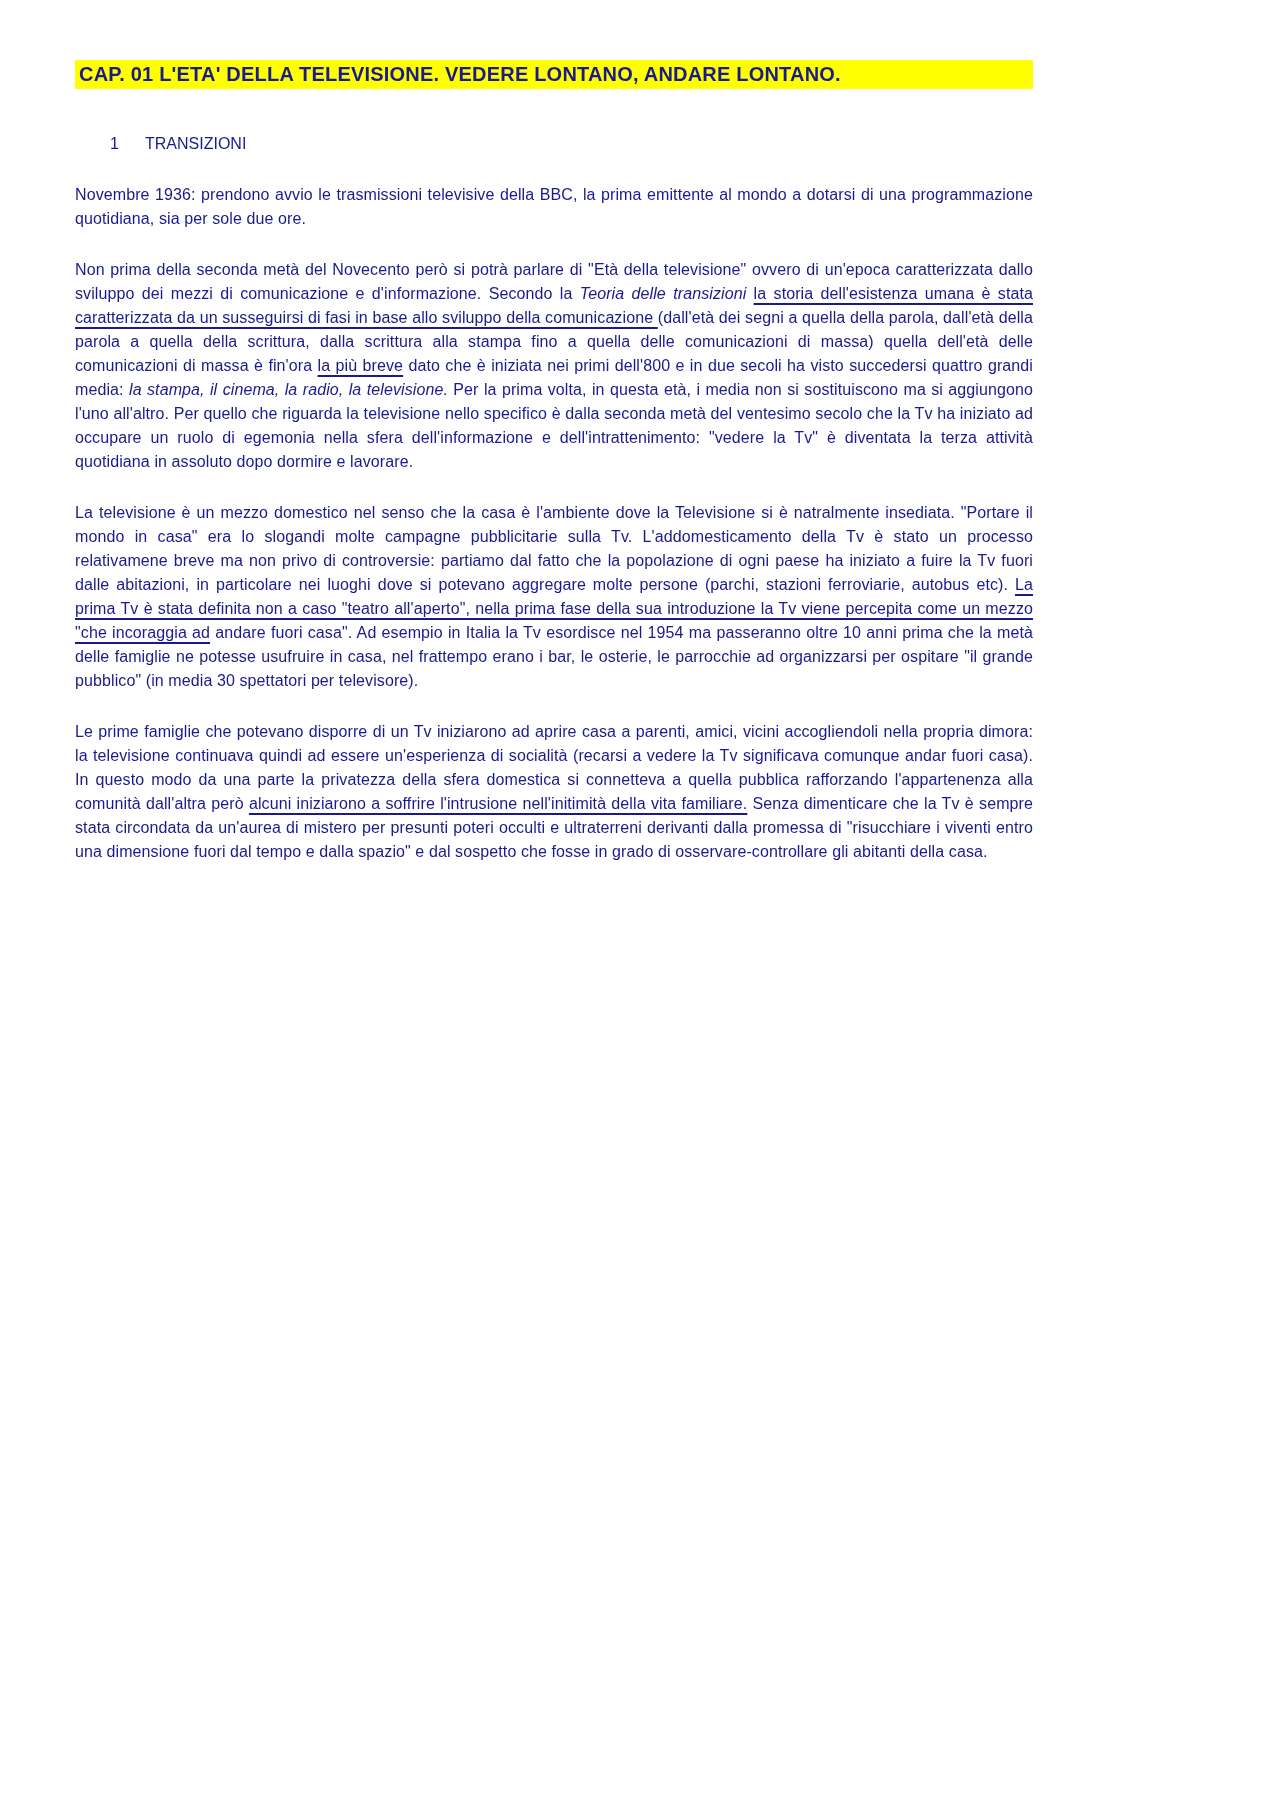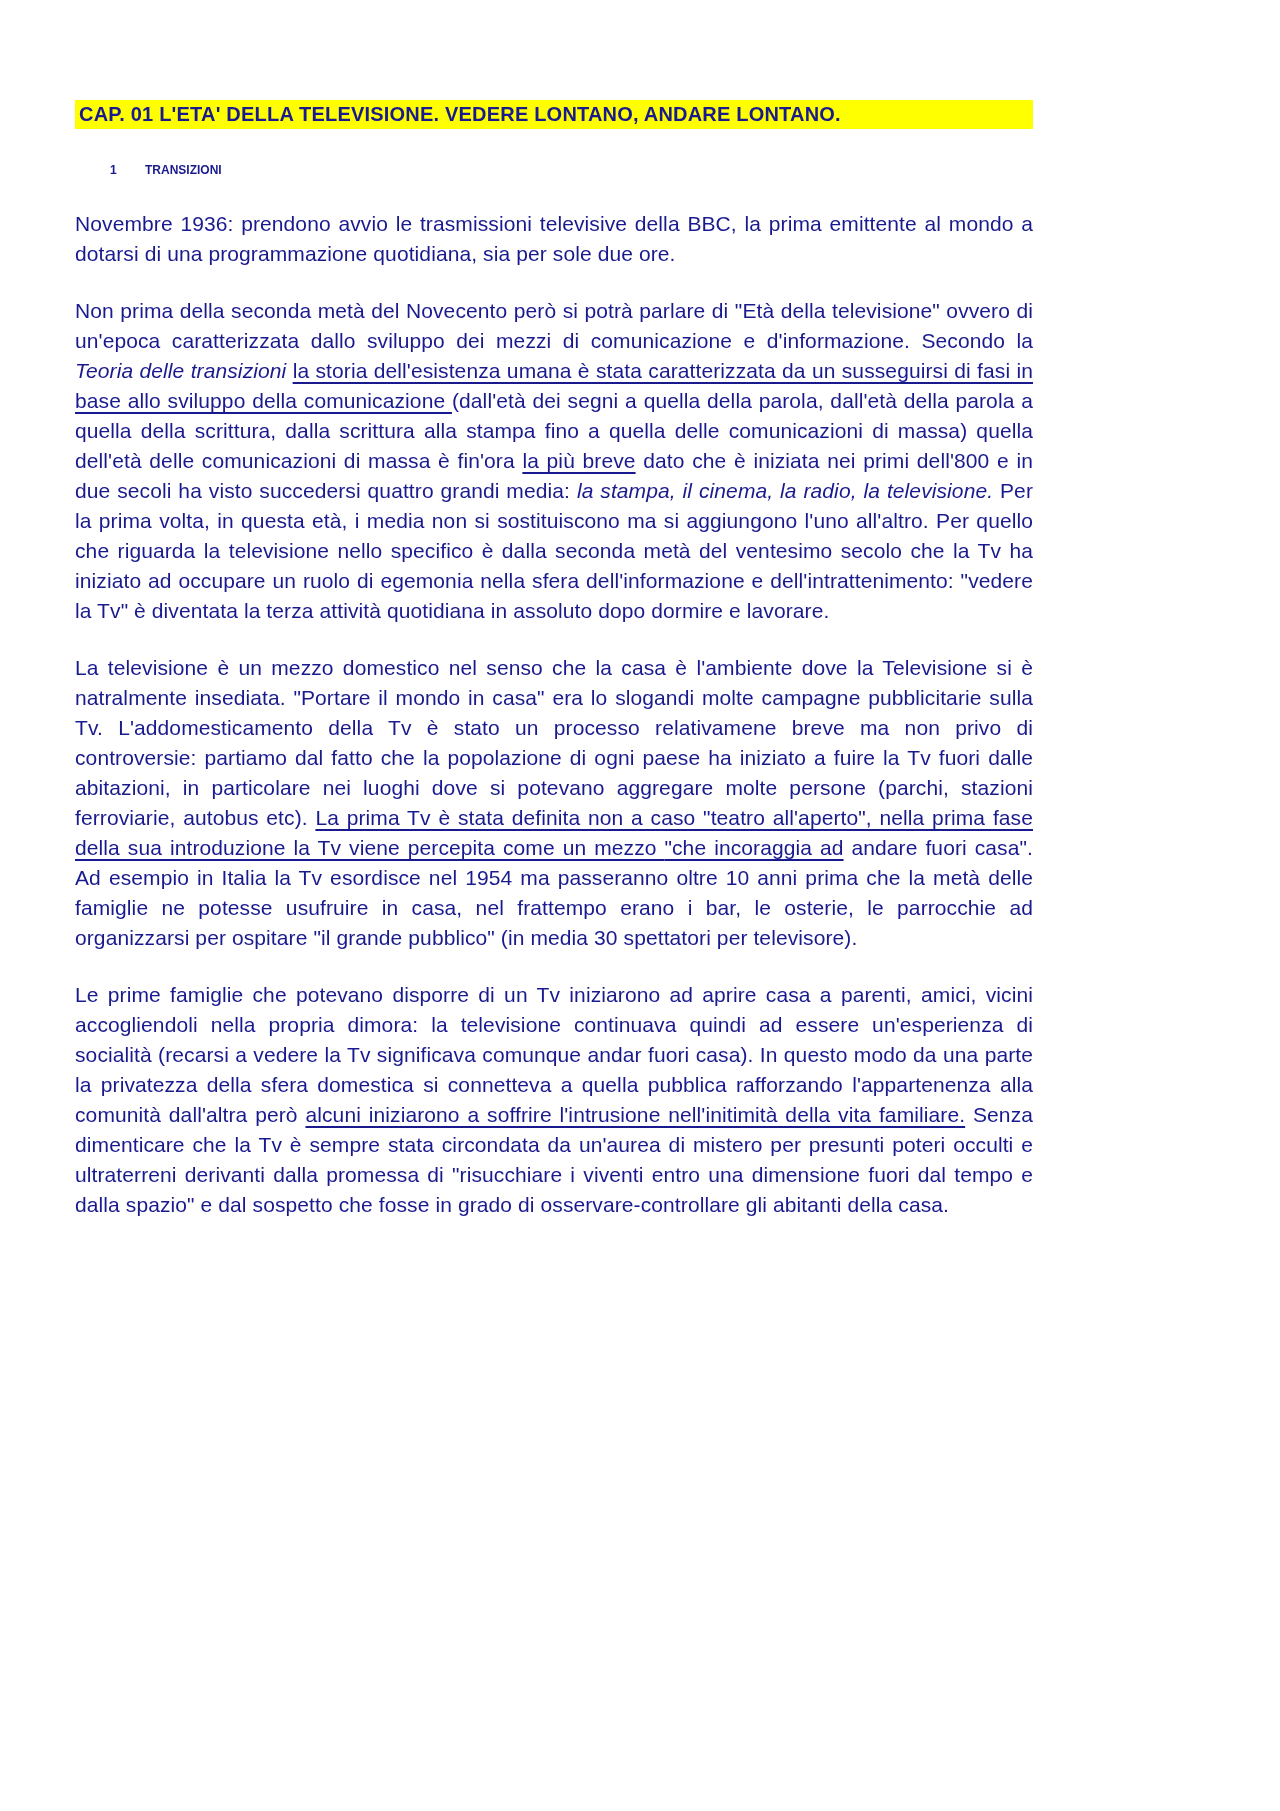--- a/index.html
+++ b/index.html
@@ -8,46 +8,46 @@
     background: var(--background, #ffffff);
   }
   body {
     width: 1280px;
     height: 1811px;
     overflow: hidden;
     font-family: "Liberation Sans", sans-serif;
     color: var(--text, #1a1a8f);
   }
   .page {
-    padding: 100px 0 0 75px;
+    padding: 60px 0 0 75px;
     width: 958px;
   }
   .doc-title {
     background: var(--highlight, #ffff00);
     font-weight: 700;
     font-size: 20px;
     line-height: 23px;
     padding: 3px 4px;
     letter-spacing: 0.2px;
   }
   .heading {
-    margin: 29px 0 22px 0;
-    font-weight: 700;
-    font-size: 12px;
+    margin: 43px 0 22px 0;
+    font-weight: 400;
+    font-size: 16px;
     line-height: 24px;
     padding-left: 35px;
   }
   .h-num {
     display: inline-block;
     width: 35px;
   }
   .para {
     margin: 27px 0;
-    font-size: 21px;
-    line-height: 30px;
+    font-size: 16px;
+    line-height: 24px;
     text-align: justify;
     letter-spacing: 0.1px;
   }
   .b { font-weight: 400; }
   .i { font-style: italic; }
   .u {
     text-decoration: underline;
     text-decoration-thickness: 2px;
     text-underline-offset: 4px;
   }

